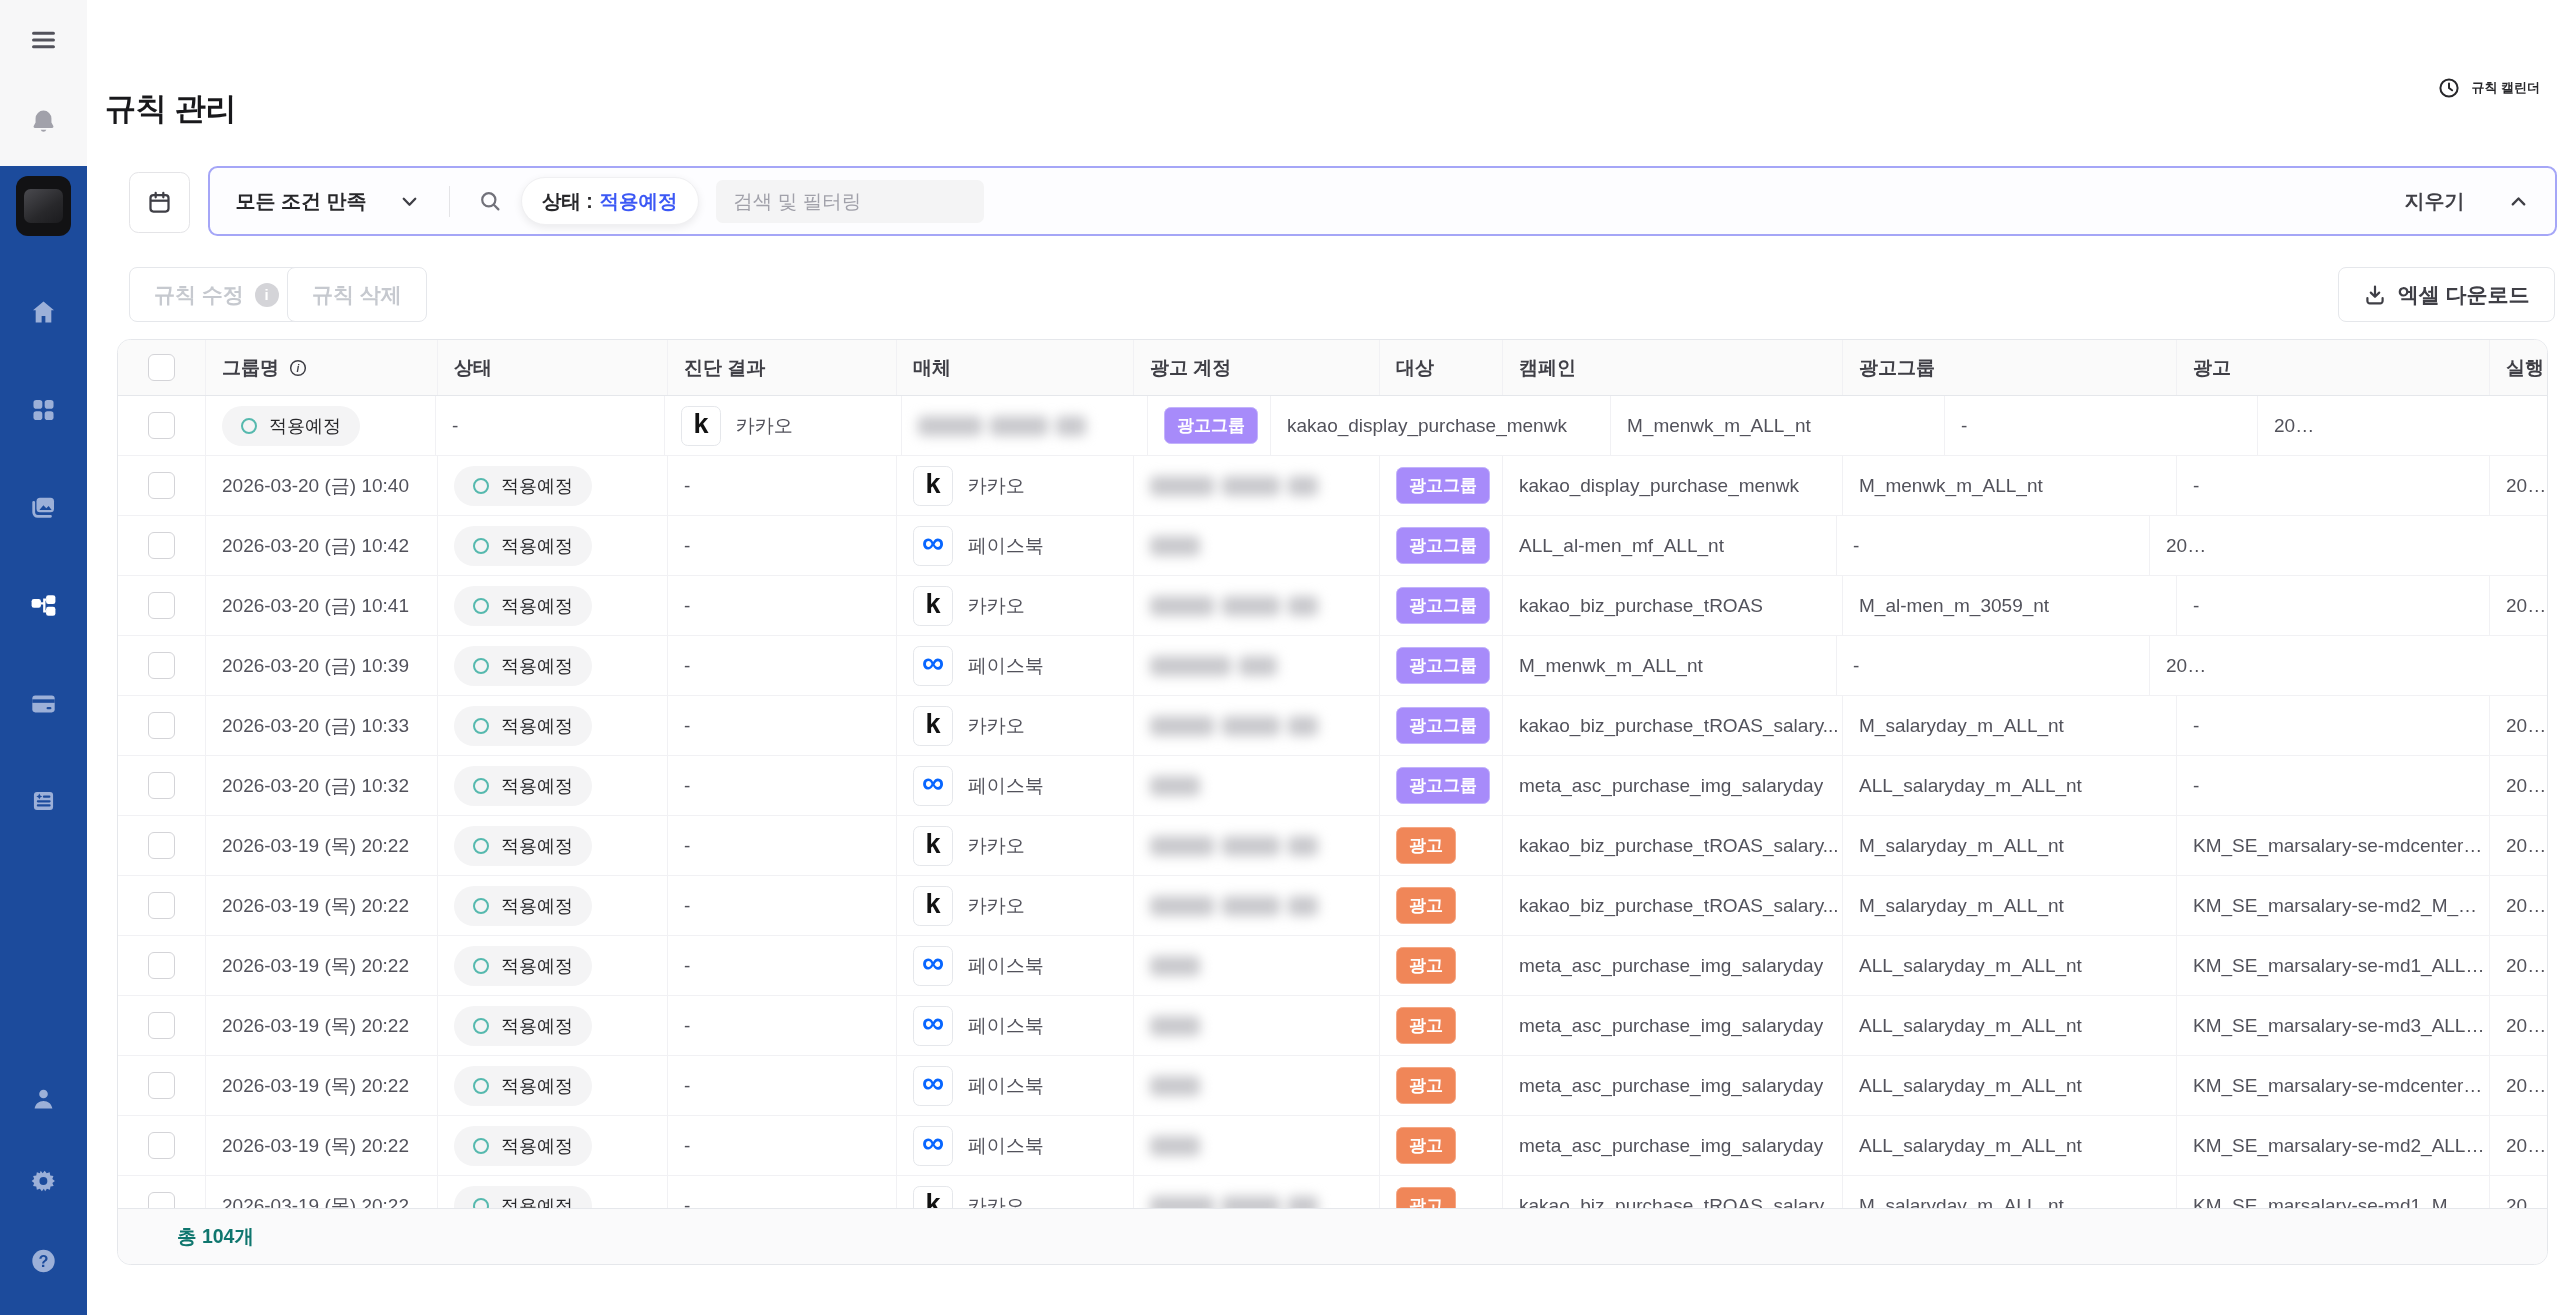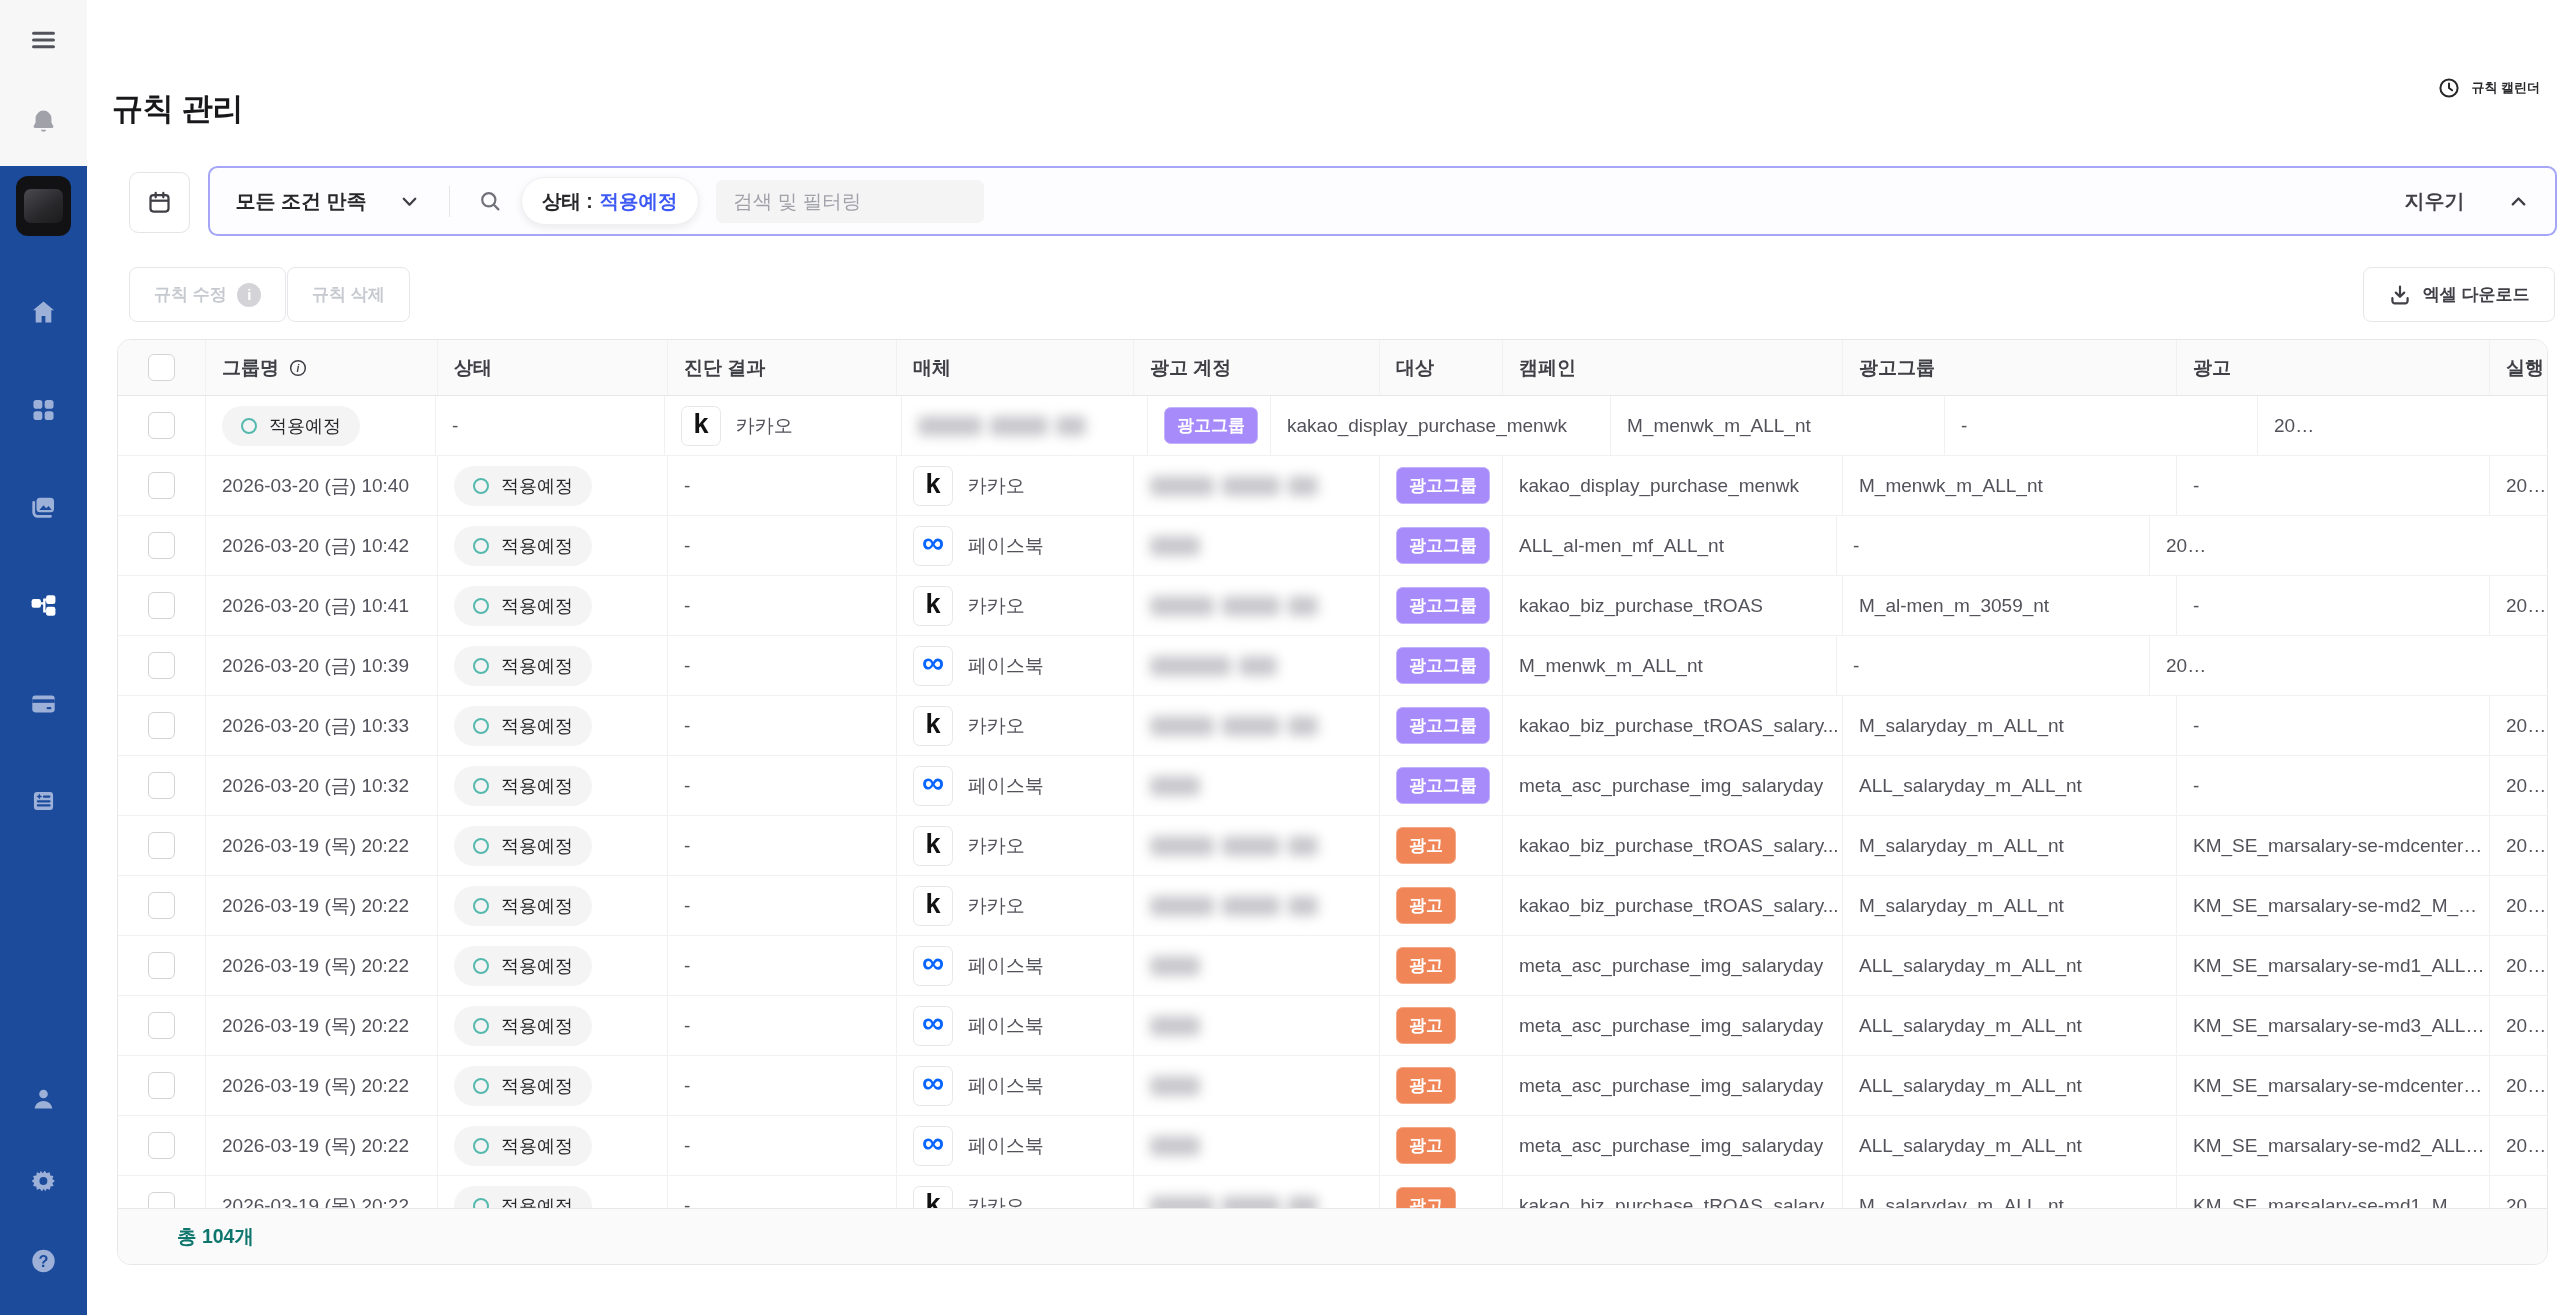--- a/index.html
+++ b/index.html
@@ -13,21 +13,21 @@
   .rail{position:absolute;left:0;top:0;width:87px;height:1316px;background:#1c4b9c;}
   .rail-top{position:absolute;left:0;top:0;width:87px;height:166px;background:#f7f7f8;}
   .rail-item{position:absolute;left:50%;transform:translateX(-50%);width:39px;height:39px;
     display:flex;align-items:center;justify-content:center;cursor:pointer;}
   .rail-item svg{width:28px;height:28px;}
   .logo-tile{position:absolute;left:16px;top:176px;width:55px;height:60px;border-radius:12px;
     background:#121214;display:flex;align-items:center;justify-content:center;}
   .logo-inner{width:39px;height:34px;border-radius:6.7px;
     background:linear-gradient(145deg,#4a4a4f 0%,#28282b 60%,#1b1b1e 100%);}
   
-  .page-title{position:absolute;left:112px;top:67px;font-size:31px;font-weight:800;color:#18181b;letter-spacing:-0.3px;}
+  .page-title{position:absolute;left:105px;top:67px;font-size:31px;font-weight:800;color:#18181b;letter-spacing:-0.3px;}
   .cal-link{position:absolute;right:36px;top:76px;display:flex;align-items:center;gap:10.7px;cursor:pointer;}
   .cal-link svg{width:24px;height:24px;}
   .cal-link span{font-size:13px;font-weight:600;color:#27272a;}
   
   .cal-btn{position:absolute;left:129px;top:172px;width:59px;height:59px;background:#fff;
     border:1.3px solid #e4e4e7;border-radius:9.4px;display:flex;align-items:center;justify-content:center;cursor:pointer;}
   .cal-btn svg{width:27px;height:27px;}
   .filter-bar{position:absolute;left:208px;top:166px;width:2349px;height:70px;box-sizing:border-box;
     border:2px solid #a5a6f7;border-radius:9.4px;background:#fdfdff;
     display:flex;align-items:center;padding:0 25.5px;}
@@ -41,21 +41,21 @@
   .chip .v{font-size:19.5px;font-weight:700;color:#3c58f5;}
   .search-pill{margin-left:17.4px;width:268px;height:43px;background:#f4f4f5;border-radius:6.7px;
     display:flex;align-items:center;padding-left:17.4px;box-sizing:border-box;}
   .search-pill span{font-size:19.5px;color:#a1a1aa;}
   .spacer{flex:1;}
   .clear-label{font-size:20px;font-weight:600;color:#3f3f46;cursor:pointer;}
   .chev-up{width:23px;height:23px;margin-left:42px;}
   
   .btn{height:55px;border-radius:8px;border:1.3px solid #e5e7eb;background:#fff;display:flex;
     align-items:center;padding:0 24px;box-sizing:border-box;gap:10.7px;cursor:pointer;}
-  .btn span{font-size:17px;font-weight:600;}
+  .btn span{font-size:21px;font-weight:600;}
   .btn.disabled span{color:#c6c9cf;}
   .btn-edit{position:absolute;left:129px;top:267px;}
   .btn-del{position:absolute;left:287px;top:267px;}
   .btn-excel{position:absolute;right:21.5px;top:267px;}
   .btn-excel span{color:#3f3f46;}
   .btn-excel svg{width:24px;height:24px;}
   .info-dot{width:24px;height:24px;border-radius:50%;background:#d4d4d8;display:flex;align-items:center;
     justify-content:center;color:#fff;font-size:14.8px;font-weight:700;font-style:normal;}
   
   .card{position:absolute;left:117px;top:339px;width:2431px;height:926px;box-sizing:border-box;

